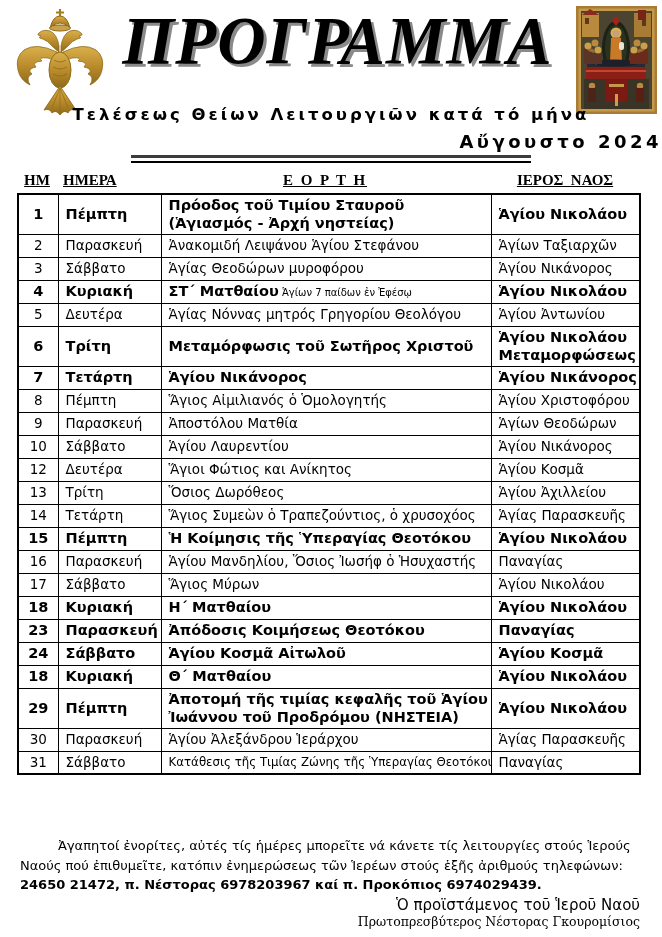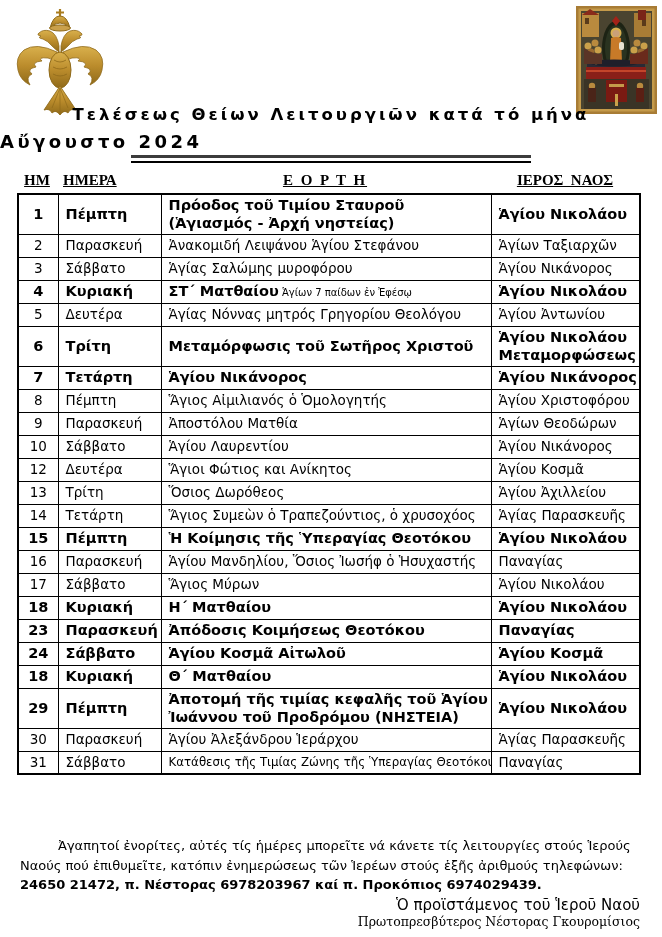--- a/index.html
+++ b/index.html
@@ -16,21 +16,21 @@
     font-family:"Liberation Serif","DejaVu Serif",serif;
     font-style:italic;font-weight:bold;font-size:67px;letter-spacing:1px;
     color:#000;text-shadow:3px 3px 0 #8a8a8a;white-space:nowrap;
   }
   .icon-frame{position:absolute;left:576px;top:6px;width:81px;height:108px;}
   .subtitle1{
     position:absolute;left:0;top:105px;width:662px;text-align:center;
     font-weight:bold;font-size:16.5px;letter-spacing:3px;white-space:nowrap;
   }
   .subtitle2{
-    position:absolute;left:0;top:131px;width:662px;text-align:left;
+    position:absolute;left:0;top:131px;width:662px;text-align:right;
     font-weight:bold;font-size:18px;letter-spacing:3.5px;
   }
   .double-rule{
     position:absolute;left:131px;top:155px;width:400px;height:3px;
     border-top:3px solid #3c3c3c;border-bottom:2px solid #000;
   }
 
   
   .col-label{
     position:absolute;top:172px;font-family:"Liberation Serif","DejaVu Serif",serif;
@@ -106,20 +106,21 @@
       <path d="M53 44 Q74 34 86 42 Q95 49 92 62 Q90 72 80 77 Q85 69 78 66 Q84 61 74 59 Q79 54 68 53 Q73 49 62 50 Q56 51 53 56 Z" fill="url(#gold)" stroke="#8f6a1a" stroke-width="0.8"></path>
 
       <ellipse cx="50" cy="62" rx="11" ry="18" fill="url(#gold)" stroke="#8f6a1a" stroke-width="1"></ellipse>
       <path d="M44 52 q6 4 12 0 M43 59 q7 4 14 0 M43 66 q7 4 14 0" stroke="#8f6a1a" stroke-width="0.8" fill="none"></path>
 
       <path d="M50 78 L34 102 Q40 100 42 105 Q46 101 50 107 Q54 101 58 105 Q60 100 66 102 Z" fill="url(#gold)" stroke="#8f6a1a" stroke-width="0.9"></path>
       <path d="M50 80 L42 100 M50 80 L58 100 M50 80 L50 104" stroke="#8f6a1a" stroke-width="0.7" fill="none"></path>
     </svg>
   </div>
 
+  <div class="title">ΠΡΟΓΡΑΜΜΑ</div>
 
   <div class="icon-frame">
     <svg viewBox="0 0 81 108" width="81" height="108">
       <rect x="0" y="0" width="81" height="108" fill="#a87c35"></rect>
       <rect x="2.5" y="2.5" width="76" height="103" fill="#c49a4a"></rect>
       <rect x="5" y="5" width="71" height="98" fill="#4a4430"></rect>
 
       <rect x="6" y="7" width="17" height="24" fill="#b98a3e"></rect>
       <polygon points="6,9 14,3 23,9" fill="#8a2a1a"></polygon>
       <rect x="58" y="7" width="17" height="24" fill="#a87c35"></rect>
@@ -191,21 +192,21 @@
         </tr>
         <tr class="">
           <td class="num">2</td>
           <td>Παρασκευή</td>
           <td class="feast"><span>Ἀνακομιδή Λειψάνου Ἁγίου Στεφάνου</span></td>
           <td><span>Ἁγίων Ταξιαρχῶν</span></td>
         </tr>
         <tr class="">
           <td class="num">3</td>
           <td>Σάββατο</td>
-          <td class="feast"><span>Ἁγίας Σαλώμης μυροφόρου</span></td>
+          <td class="feast"><span>Ἁγίας Θεοδώρων μυροφόρου</span></td>
           <td><span>Ἁγίου Νικάνορος</span></td>
         </tr>
         <tr class="bold">
           <td class="num">4</td>
           <td>Κυριακή</td>
           <td class="feast"><span>ΣΤ΄ Ματθαίου</span><span class="feast-extra">  Ἁγίων 7 παίδων ἐν Ἐφέσῳ</span></td>
           <td><span>Ἁγίου Νικολάου</span></td>
         </tr>
         <tr class="">
           <td class="num">5</td>

